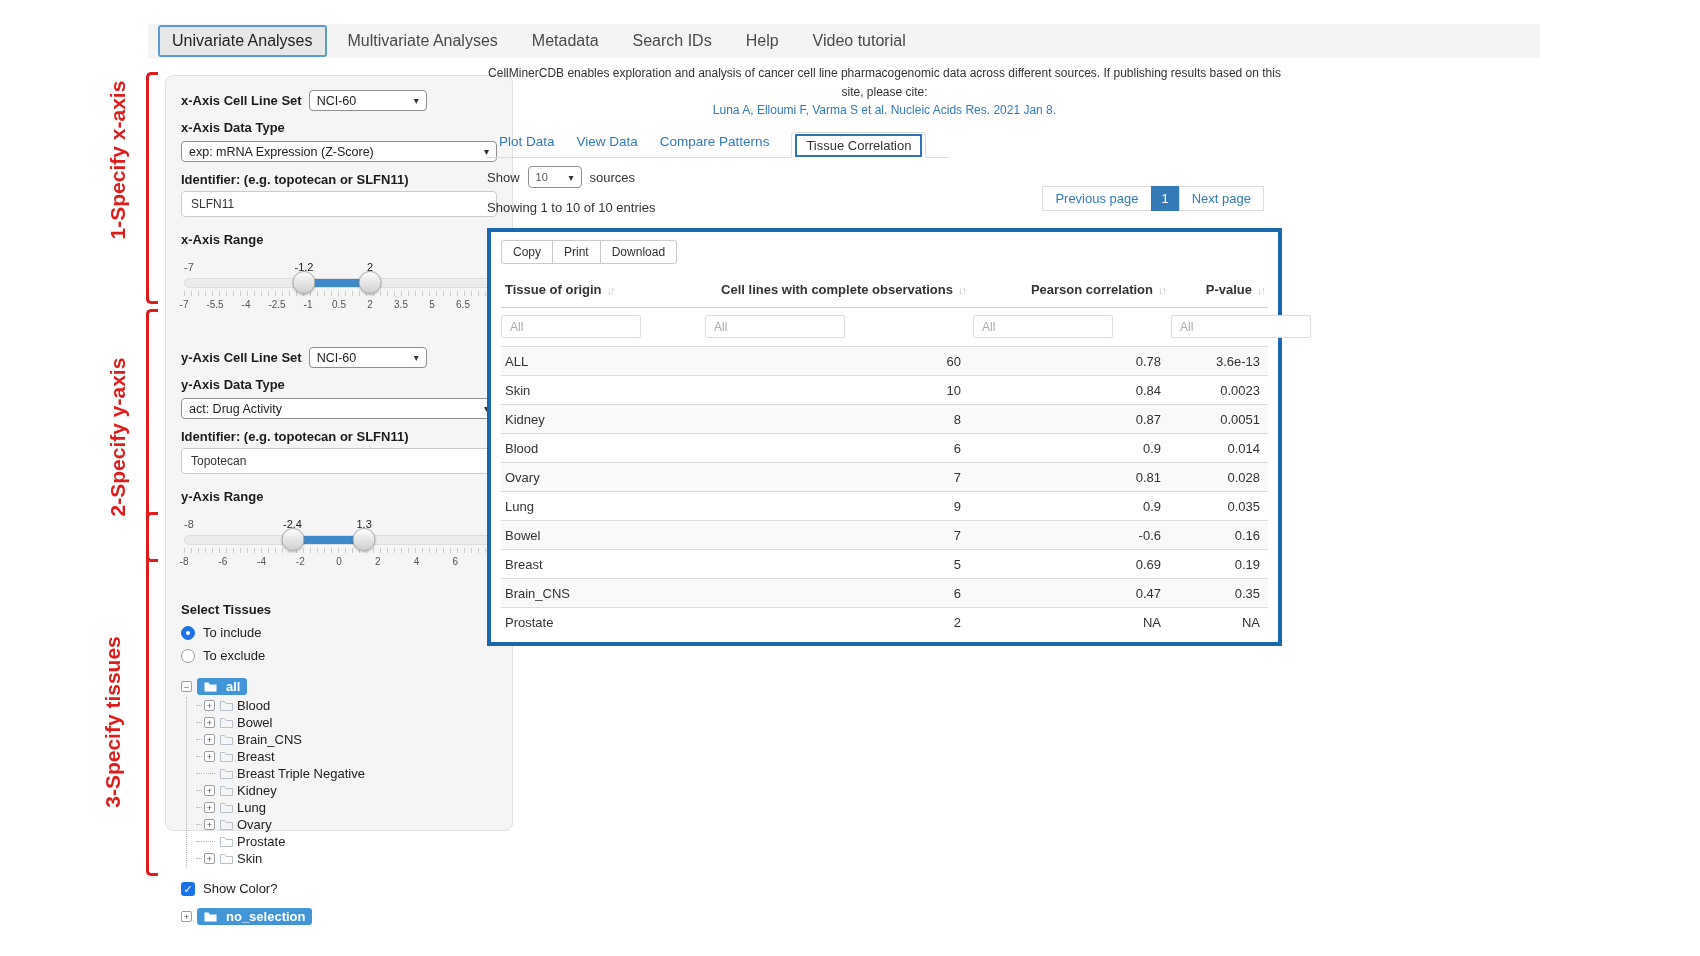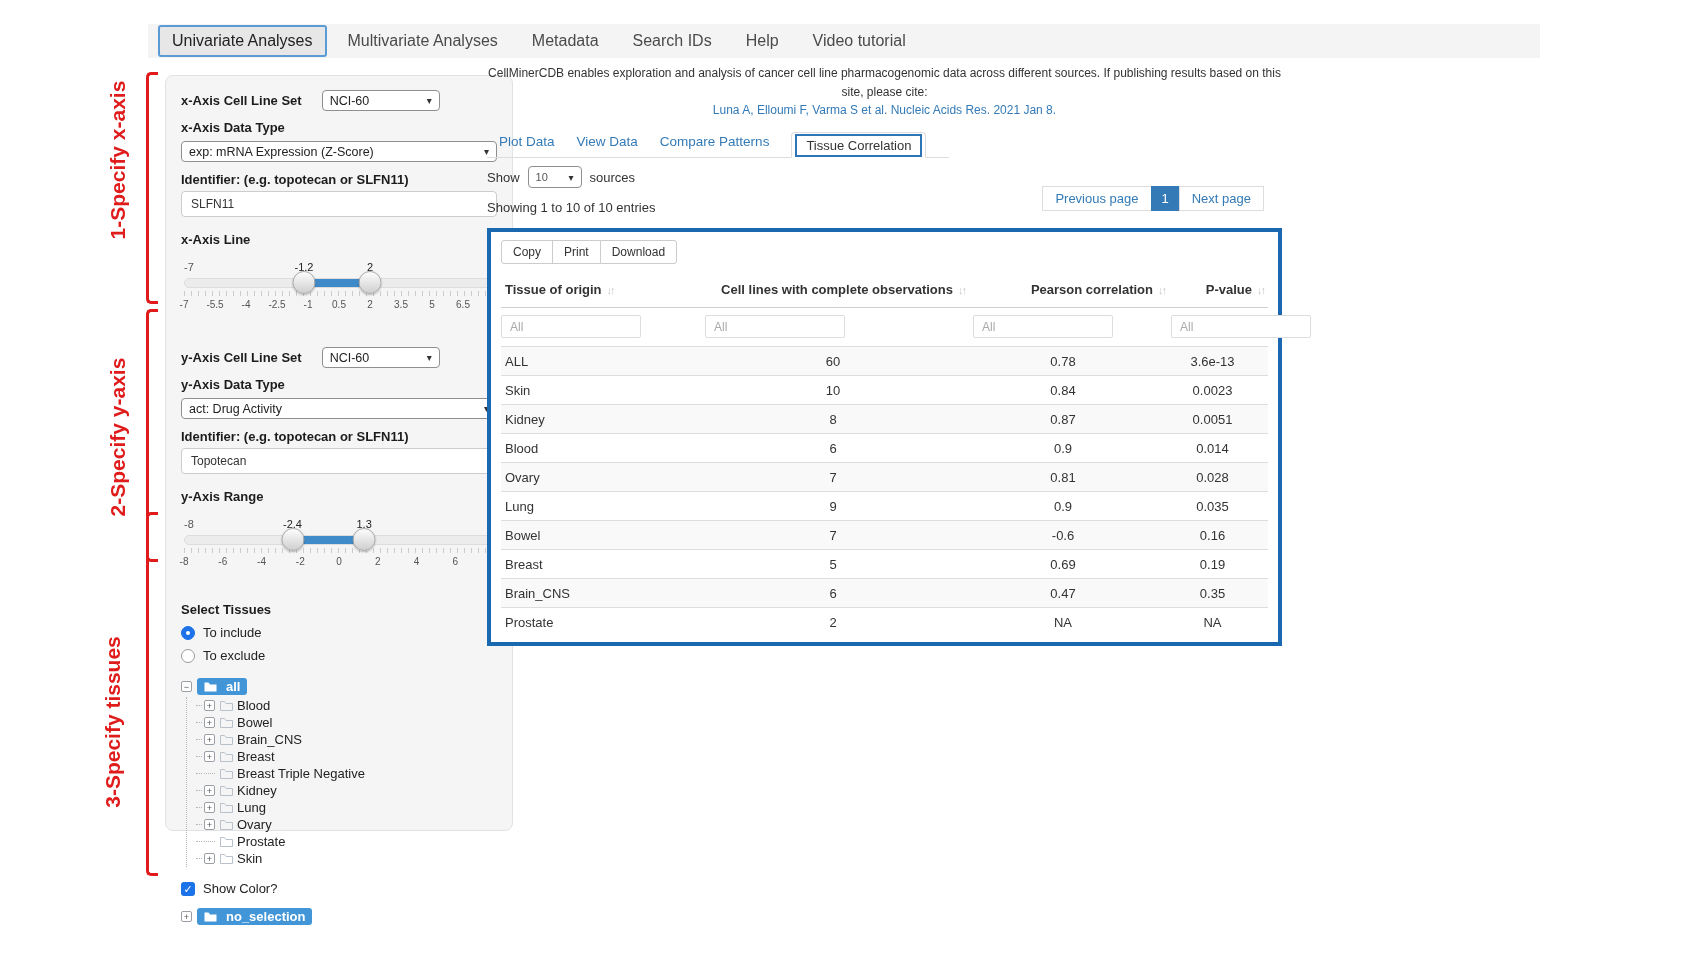--- a/index.html
+++ b/index.html
@@ -10,21 +10,21 @@
   .nav-item{font-size:16px;color:#4a4a4a;padding:0 17px;white-space:nowrap}
   .nav-item.active{background:#e7e7e7;border:2px solid #5b9bd5;border-radius:3px;padding:5px 12px;margin:0 4px 0 10px;color:#222}
 
   
   .rot{position:absolute;font-size:21px;font-weight:bold;color:#e01b1b;transform:rotate(-90deg);white-space:nowrap;text-align:center}
   .bracket{position:absolute;width:9px;border:3px solid #e01b1b;border-right:none;border-radius:5px 0 0 5px}
 
   
   .sidebar{position:absolute;left:165px;top:75px;width:348px;height:756px;background:#f5f5f5;border:1px solid #e2e2e2;border-radius:8px;padding:12px 15px;box-sizing:border-box;font-size:13px}
   .frm-label{font-weight:bold;font-size:13px;color:#1c1c1c;margin:9px 0 4px}
-  .inline-row{display:flex;align-items:center;gap:20px;margin-top:2px}
+  .inline-row{display:flex;align-items:center;gap:7px;margin-top:2px}
   .select-box{background:#fff;border:1px solid #8f8f8f;border-radius:4px;height:21px;display:inline-flex;align-items:center;justify-content:space-between;padding:0 7px;font-size:12.5px;color:#222;box-sizing:border-box}
   .select-box .chev{font-size:10px;color:#333;margin-left:8px}
   .sel-sm{width:118px}
   .sel-full{width:100%;margin:2px 0 1px}
   .text-input{background:#fff;border:1px solid #ccc;border-radius:4px;height:26px;width:100%;box-sizing:border-box;padding:0 9px;font-size:12px;color:#333;font-family:Liberation Sans, sans-serif}
 
   
   .slider{position:relative;height:52px;margin:14px 3px 0}
   .sl-min{position:absolute;left:0;top:0;font-size:11px;color:#555}
   .sl-max{position:absolute;right:0;top:0;font-size:11px;color:#555}
@@ -84,21 +84,21 @@
   .thead{margin-top:12px;padding:6px 4px 10px;font-weight:bold;font-size:13px;border-bottom:1px solid #cfcfcf}
   .th{display:flex;align-items:center}
   .th.right{justify-content:flex-end}
   .th.spread{}
   .sort-icon{color:#c9c9c9;font-size:11px;margin-left:5px;letter-spacing:-2px}
   .filter-row{padding:7px 0 8px}
   .filter-input{width:140px;height:23px;border:1px solid #ddd;border-radius:2px;box-sizing:border-box;padding:0 8px;font-size:12px;color:#333;font-family:inherit;margin-left:4px}
   .filter-input::placeholder{color:#aaa}
   .trow{border-top:1px solid #ddd;padding:7px 4px;font-size:13px;height:14px}
   .trow.odd{background:#f9f9f9}
-  .td.right{text-align:center;padding-right:4px}
+  .td.right{text-align:right;padding-right:4px}
 </style>
 </head>
 <body>
 
 <div class="nav">
   <span class="nav-item active">Univariate Analyses</span>
   <span class="nav-item">Multivariate Analyses</span>
   <span class="nav-item">Metadata</span>
   <span class="nav-item">Search IDs</span>
   <span class="nav-item">Help</span>
@@ -122,21 +122,21 @@
       <span class="chev">▾</span>
     </span>
   </div>
   <div class="frm-label">x-Axis Data Type</div>
   <span class="select-box sel-full">
     <span>exp: mRNA Expression (Z-Score)</span>
     <span class="chev">▾</span>
   </span>
   <div class="frm-label">Identifier: (e.g. topotecan or SLFN11)</div>
   <input class="text-input" value="SLFN11" style="">
-  <div class="frm-label" style="margin-top:15px">x-Axis Line</div>
+  <div class="frm-label" style="margin-top:15px">x-Axis Range</div>
   <div class="slider">
     <span class="sl-min">-7</span>
     <span class="sl-max">8</span>
     <span class="sl-val" style="left:38.7%">-1.2</span>
     <span class="sl-val" style="left:60%">2</span>
     <div class="sl-track">
         <div class="sl-bar" style="left:38.7%;width:21.3%"></div>
       </div>
     <div class="sl-handle" style="left:38.7%"></div>
     <div class="sl-handle" style="left:60%"></div>

